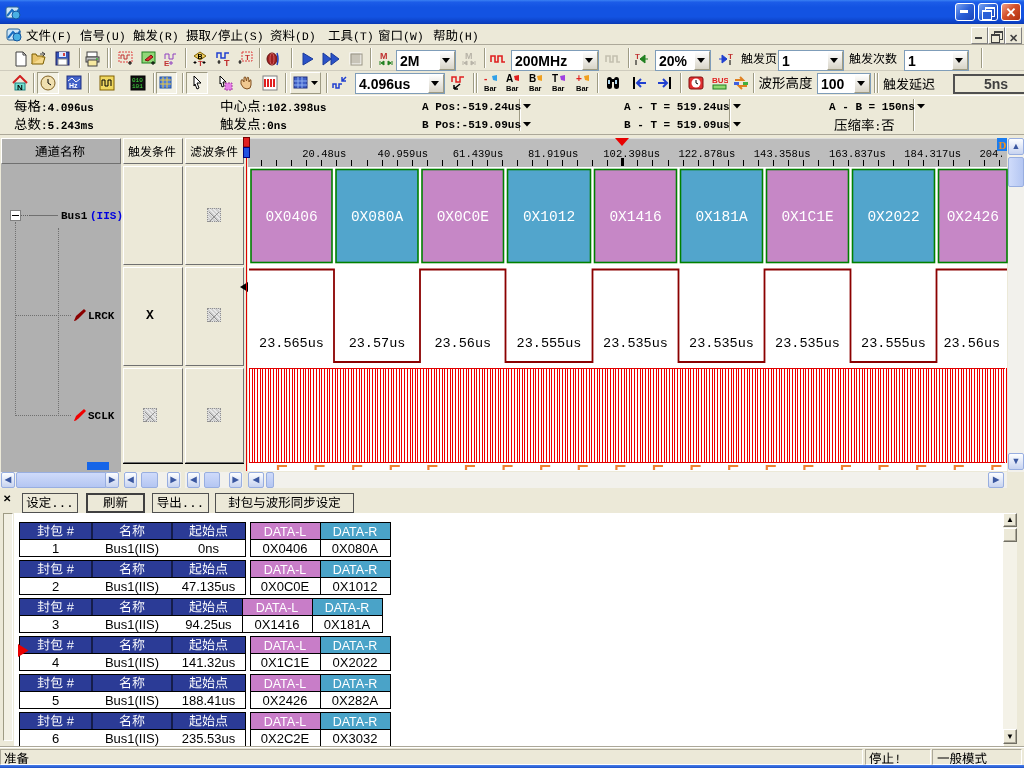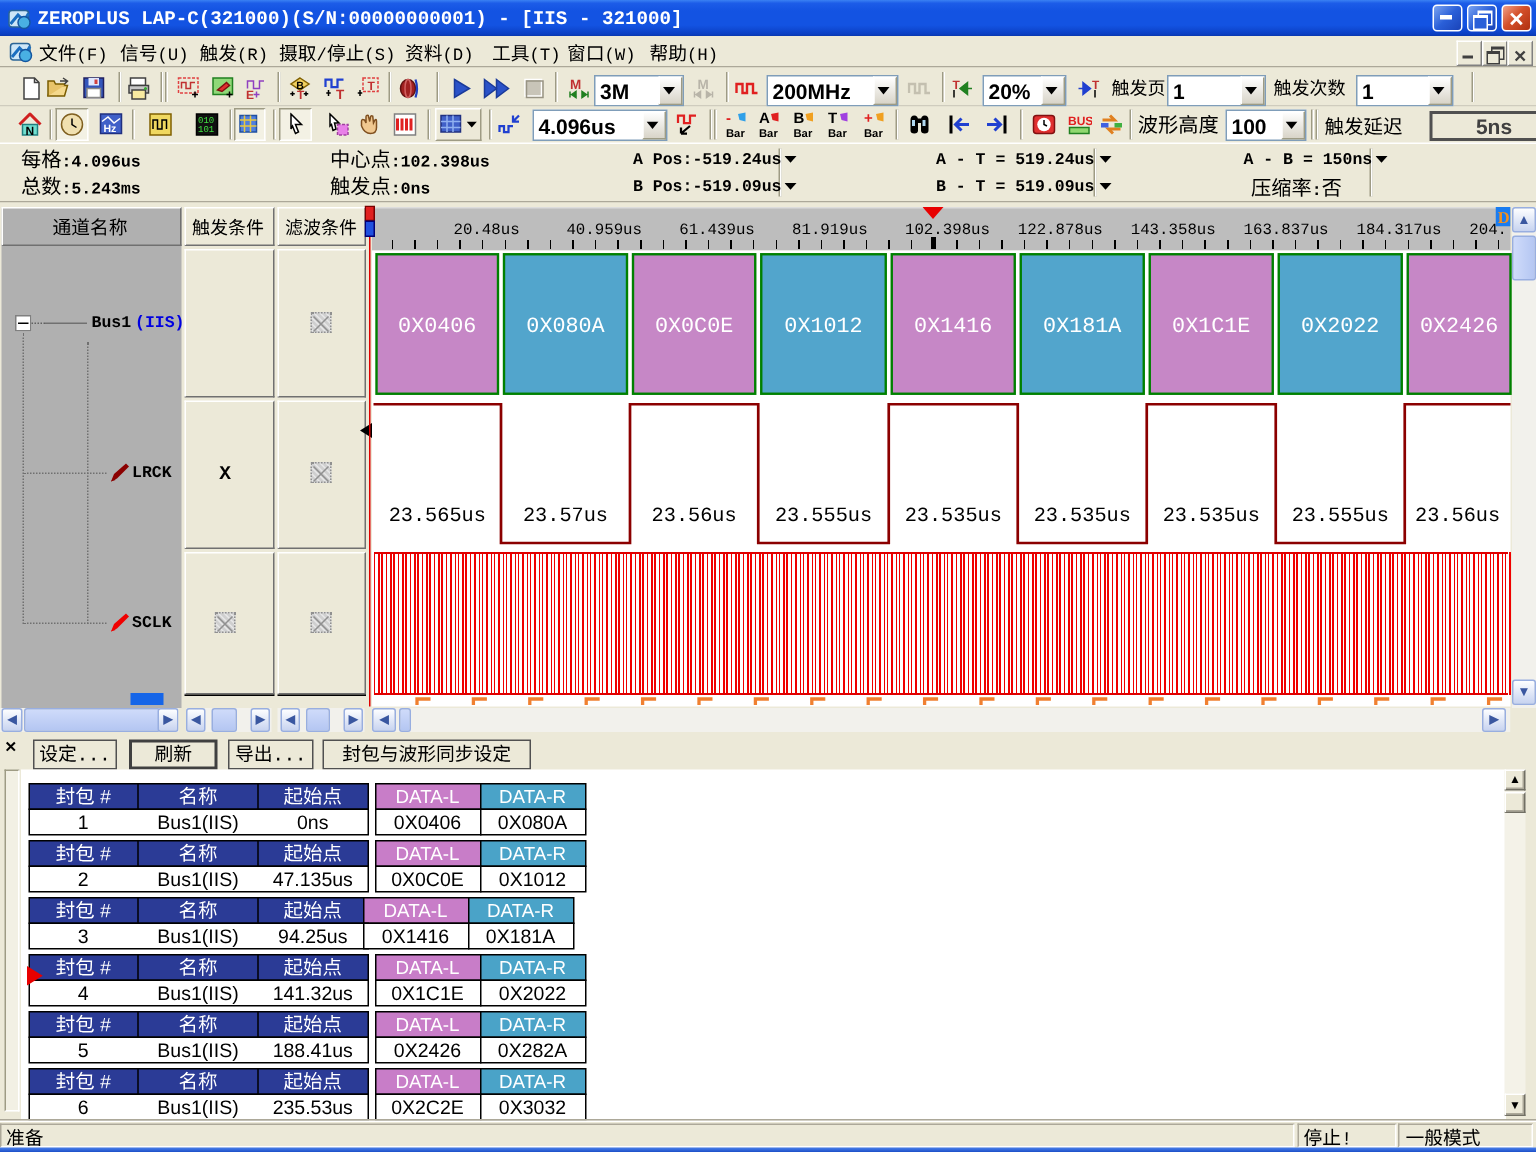--- a/index.html
+++ b/index.html
@@ -4,21 +4,20 @@
 body{width:1024px;height:768px;overflow:hidden;font-family:"Liberation Sans",sans-serif;background:#ece9d8;}
 #app{position:relative;width:1024px;height:768px;}
 </style></head><body>
 <div id="app">
 <div style="position:absolute;left:0;top:0;width:1024px;height:24px;background:linear-gradient(180deg,#3a81f3 0%,#1c5ce8 9%,#1353e2 30%,#1353e2 70%,#0b3fc2 95%,#0a38ad 100%);"></div>
 <svg style="position:absolute;left:5px;top:4px" width="16" height="16">
       <rect x="1" y="3" width="13" height="11" rx="2" fill="#cde6f7" stroke="#2a6496"></rect>
       <path d="M2 12 L7 6 L11 10 L14 5" stroke="#1a6ec0" stroke-width="2" fill="none"></path>
       <circle cx="11" cy="11" r="4" fill="#49b0e3" stroke="#1456a0"></circle>
     </svg>
-<div style="position:absolute;left:25px;top:5px;font:bold 12.8px &quot;Liberation Mono&quot;,monospace;color:#fff;white-space:nowrap;">ZEROPLUS LAP-C(321000)(S/N:00000000001) - [IIS - 321000]</div>
 <div style="position:absolute;left:955px;top:3px;width:20px;height:18px;border-radius:3px;background:linear-gradient(135deg,#7ba4f0 0%,#2a5fd8 50%,#1a43b8 100%);border:1px solid #fff;box-sizing:border-box;color:#fff;font:bold 11px &quot;Liberation Sans&quot;,sans-serif;text-align:center;line-height:16px;">
       <span style="position:absolute;left:4px;top:6px;width:8px;height:3px;background:#fff"></span>
     </div>
 <div style="position:absolute;left:978px;top:3px;width:20px;height:18px;border-radius:3px;background:linear-gradient(135deg,#7ba4f0 0%,#2a5fd8 50%,#1a43b8 100%);border:1px solid #fff;box-sizing:border-box;color:#fff;font:bold 11px &quot;Liberation Sans&quot;,sans-serif;text-align:center;line-height:16px;">
       <span style="position:absolute;left:6px;top:3px;width:8px;height:7px;border:1px solid #fff;border-top-width:2px"></span>
       <span style="position:absolute;left:3px;top:6px;width:8px;height:7px;border:1px solid #fff;border-top-width:2px;background:#2a5fd8"></span>
     </div>
 <div style="position:absolute;left:1001px;top:3px;width:20px;height:18px;border-radius:3px;background:linear-gradient(135deg,#f0a088 0%,#d4502a 45%,#b03010 100%);border:1px solid #fff;box-sizing:border-box;color:#fff;font:bold 11px &quot;Liberation Sans&quot;,sans-serif;text-align:center;line-height:16px;"><span style="font-size:13px;line-height:17px">✕</span></div>
 <div style="position:absolute;left:0;top:24px;width:1024px;height:21px;background:#ece9d8;border-bottom:1px solid #aca899;box-sizing:border-box;"></div>
 <svg style="position:absolute;left:6px;top:26px" width="16" height="16">
@@ -107,21 +106,21 @@
 <svg style="position:absolute;left:348px;top:51px" width="16" height="16">
       <rect x="2" y="2" width="11" height="11" fill="#c8c4b8" stroke="#fff"></rect>
       <rect x="3" y="3" width="11" height="11" fill="none" stroke="#989484"></rect>
     </svg>
 <div style="position:absolute;left:370px;top:48px;width:1px;height:20px;background:#9e9b84;border-right:1px solid #fff;"></div>
 <svg style="position:absolute;left:378px;top:51px" width="16" height="16">
       <text x="2" y="8" font-size="9" font-weight="bold" fill="#c03030" font-family="Liberation Sans">M</text>
       <path d="M2 10 v4 M14 10 v4 M3 12 l3 -2 v4 z M13 12 l-3 -2 v4 z" stroke="#208020" fill="#208020"></path>
     </svg>
 <div style="position:absolute;left:396px;top:50px;width:60px;height:21px;background:#fff;border:1px solid #7f9db9;box-sizing:border-box;"></div>
-<div style="position:absolute;left:400px;top:53px;font:bold 14px &quot;Liberation Sans&quot;,sans-serif;color:#000;white-space:nowrap;">3M</div>
+<div style="position:absolute;left:400px;top:53px;font:bold 14px &quot;Liberation Sans&quot;,sans-serif;color:#000;white-space:nowrap;">2M</div>
 <div style="position:absolute;left:439px;top:51px;width:16px;height:19px;background:linear-gradient(180deg,#fefefe,#d8d4c8);border:1px solid #fff;border-right-color:#9e9b84;border-bottom-color:#9e9b84;box-sizing:border-box;"></div>
 <svg style="position:absolute;left:442px;top:58px" width="9" height="6">
       <path d="M0 0 L8 0 L4 5 Z" fill="#000"></path>
     </svg>
 <svg style="position:absolute;left:461px;top:51px" width="16" height="16">
       <text x="4" y="8" font-size="9" font-weight="bold" fill="#b8b4a8" font-family="Liberation Sans">M</text>
       <path d="M2 10 v4 M14 10 v4 M3 12 l3 -2 v4 z M13 12 l-3 -2 v4 z" stroke="#b8b4a8" fill="#b8b4a8"></path>
     </svg>
 <div style="position:absolute;left:484px;top:48px;width:1px;height:20px;background:#9e9b84;border-right:1px solid #fff;"></div>
 <svg style="position:absolute;left:490px;top:53px" width="18" height="12">

